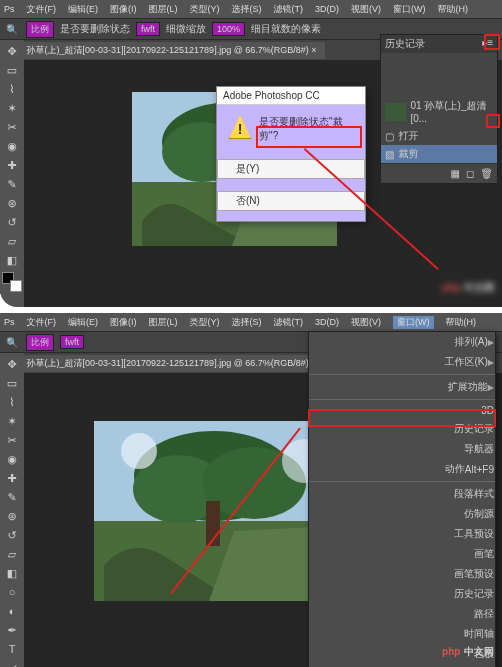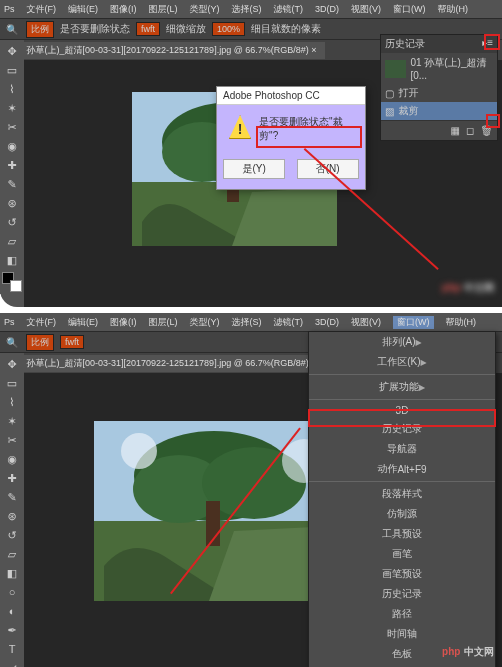--- a/index.html
+++ b/index.html
@@ -3,52 +3,52 @@
 <meta charset="utf-8">
 <style>
 *{margin:0;padding:0;box-sizing:border-box;font-family:"Microsoft YaHei",Arial,sans-serif;font-size:10px;color:#ccc;}
 body{background:#fff;width:502px;}
 .panel{background:#535353;position:relative;border-radius:17px;}
 .top-panel{height:307px;margin-bottom:6px;}
 .bot-panel{height:354px;}
 .menubar{background:#535353;height:18px;display:flex;align-items:center;padding:0 4px;gap:12px;}
 .menubar span{color:#ddd;font-size:9px;}
 .optbar{background:#424242;height:22px;display:flex;align-items:center;padding:0 6px;gap:6px;border-top:1px solid #2a2a2a;border-bottom:1px solid #2a2a2a;}
-.optbar .sel{background:#c2410c;border:1px solid #222;padding:1px 4px;font-size:9px;text-align:right;}
+.optbar .sel{background:#a21caf;border:1px solid #222;padding:1px 4px;font-size:9px;text-align:right;}
 .optbar .ico{width:14px;height:14px;display:flex;align-items:center;justify-content:center;}
 .tabbar{background:#424242;height:20px;display:flex;align-items:center;padding:0 6px;}
 .tabbar .tab{background:#535353;padding:2px 8px;font-size:9px;color:#ddd;}
 .canvas-area{position:absolute;top:60px;left:24px;right:0;bottom:0;background:#262626;}
 .toolbox{position:absolute;left:0;top:40px;width:24px;background:#535353;display:flex;flex-direction:column;gap:1px;padding:2px;}
 .tool{width:20px;height:18px;display:flex;align-items:center;justify-content:center;font-size:11px;color:#ccc;cursor:pointer;}
 .fgbg{width:20px;height:20px;position:relative;margin-top:2px;}
 .fgbg .fg{position:absolute;width:12px;height:12px;background:#000;border:1px solid #888;top:0;left:0;}
 .fgbg .bg{position:absolute;width:12px;height:12px;background:#fff;border:1px solid #888;bottom:0;right:0;}
 .img-canvas{position:absolute;width:205px;height:154px;}
 .history-panel{position:absolute;right:4px;top:34px;width:118px;background:#454545;border:1px solid #222;}
 .hp-head{background:#3a3a3a;padding:2px 4px;display:flex;justify-content:space-between;font-size:9px;}
-.hp-thumb{display:flex;align-items:center;padding:3px 4px;gap:4px;}
+.hp-thumb{display:flex;align-items:center;padding:3px 4px;gap:4px;margin-top:43px;}
 .hp-thumb .th{width:24px;height:18px;background:#3a5a3a;}
 .hp-row{display:flex;align-items:center;padding:2px 4px;gap:4px;font-size:9px;}
 .hp-row.sel{background:#5a7aa5;}
 .hp-icons{display:flex;justify-content:flex-end;padding:4px;gap:6px;border-top:1px solid #333;}
 .red-box{border:2px solid #d22;position:absolute;}
 .red-line{position:absolute;background:#d22;transform-origin:top left;}
 .dialog{position:absolute;background:#c4b5fd;border:1px solid #888;box-shadow:2px 2px 8px rgba(0,0,0,.4);}
 .dlg-title{background:#fff;color:#333;padding:3px 6px;font-size:10px;border-bottom:1px solid #ccc;}
 .dlg-body{padding:10px 12px;display:flex;gap:8px;align-items:flex-start;}
 .dlg-warn{width:24px;height:24px;background:#ffda44;border:1px solid #aa8800;position:relative;clip-path:polygon(50% 0,100% 100%,0 100%);}
 .dlg-warn::after{content:"!";position:absolute;left:50%;top:50%;transform:translate(-50%,-40%);color:#333;font-weight:bold;font-size:14px;}
 .dlg-text{color:#333;font-size:10px;}
-.dlg-btns{display:flex;gap:12px;justify-content:center;padding:6px 0 10px;}
+.dlg-btns{display:flex;gap:12px;justify-content:center;padding:6px 0 10px;flex-direction:column;}
 .dlg-btn{background:#f5f5f5;border:1px solid #aaa;color:#333;padding:2px 18px;font-size:10px;cursor:pointer;}
 .wm{position:absolute;right:8px;font-size:13px;color:rgba(200,200,200,.6);font-weight:bold;}
 .wm .red{color:#d9534f;}
 .context-menu{position:absolute;background:#4c4c4c;border:1px solid #222;width:188px;box-shadow:2px 2px 6px rgba(0,0,0,.5);}
-.cm-item{padding:3px 10px;font-size:10px;color:#ddd;display:flex;justify-content:center;align-items:center;cursor:pointer;}
+.cm-item{padding:3px 1px;font-size:10px;color:#ddd;display:flex;justify-content:flex-end;align-items:center;cursor:pointer;}
 .cm-sep{height:1px;background:#666;margin:2px 0;}
 .cm-arrow{font-size:8px;color:#aaa;}
 svg.tree{width:100%;height:100%;}
 </style>
 </head>
 <body>
 
 <div class="panel top-panel">
   <div class="menubar">
     <span>Ps</span>

